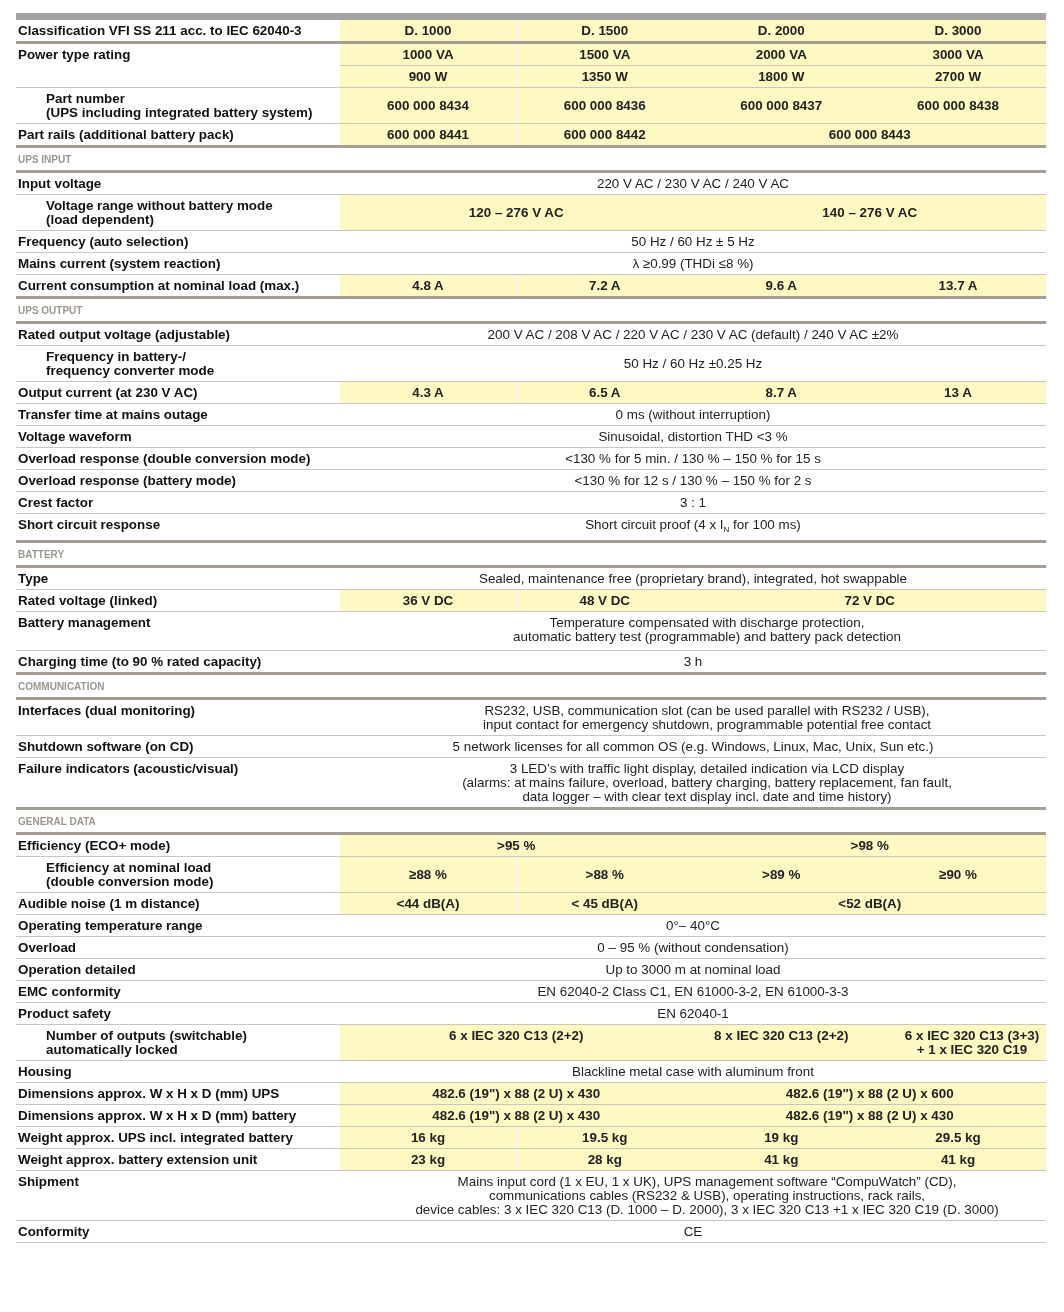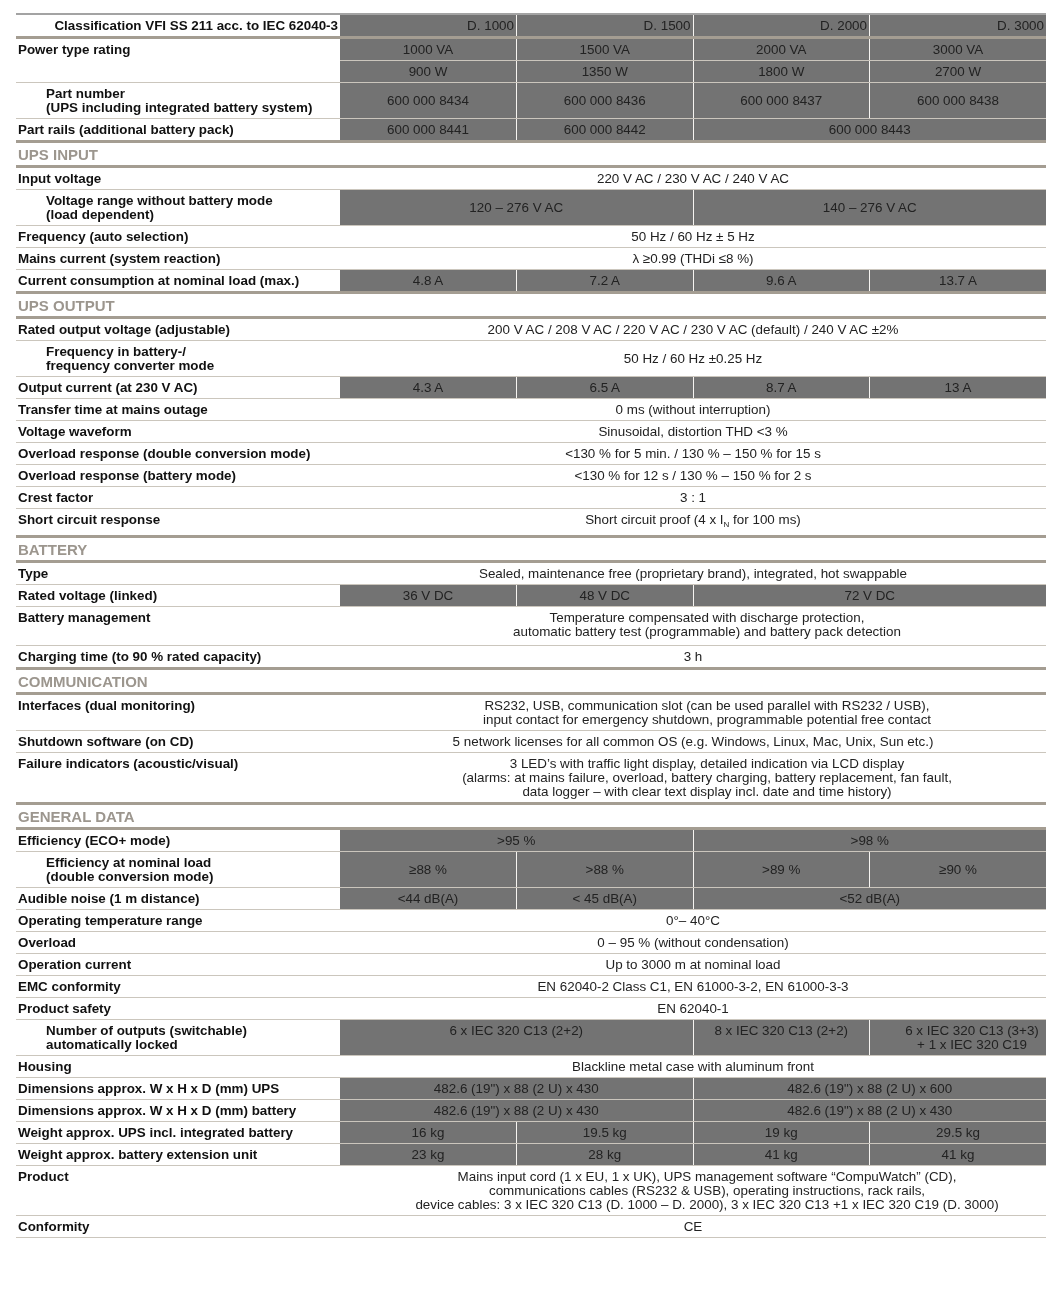--- a/index.html
+++ b/index.html
@@ -3,25 +3,25 @@
 <meta charset="utf-8">
 <style>
   html, body { margin: 0; padding: 0; background: #ffffff; }
   body { width: 1064px; height: 1312px; overflow: hidden; font-family: "Liberation Sans", sans-serif; color: #1a1a1a; }
   table.spec { position: absolute; left: 16px; top: 13px; width: 1030px; border-collapse: collapse; table-layout: fixed; font-size: 13.4px; }
   table.spec col.lab { width: 324px; }
   table.spec col.c { width: 176.5px; }
   table.spec td { padding: 0 2px; vertical-align: middle; line-height: 14px; border-bottom: 1.5px solid #cbc6bd; }
   table.spec td.label { font-weight: bold; text-align: left; vertical-align: top; padding-top: 4px; padding-bottom: 3px; background: #ffffff; color: #111; }
   table.spec td.val { text-align: center; padding-top: 4px; padding-bottom: 3px; color: #222; }
-  table.spec td.val.shaded { background: #737373; }
+  table.spec td.val.shaded { background: #fef9c3; font-weight: bold; }
   table.spec td.val.split { border-left: 1px solid #f6f4f1; }
   table.spec tr.thick td { border-bottom: 3px solid #a49d92; }
-  table.spec tr.first td { border-top: 2px solid #a3a3a3; text-align: right; }
-  table.spec tr.section td { color: #9c968e; font-weight: bold; font-size: 15px; padding-top: 5px; padding-bottom: 3px; border-bottom: 3px solid #a49d92; }
+  table.spec tr.first td { border-top: 7px solid #a3a3a3; }
+  table.spec tr.section td { color: #9c968e; font-weight: bold; font-size: 10px; padding-top: 5px; padding-bottom: 3px; border-bottom: 3px solid #a49d92; }
   sub { font-size: 8px; vertical-align: -3px; }
   .lbl-line { display: block; padding-left: 28px; }
 </style>
 </head>
 <body>
 
 <table class="spec">
   <colgroup>
       <col class="lab">
       <col class="c">
@@ -222,21 +222,21 @@
     </tr>
     <tr>
       <td class="label">Operating temperature range</td>
       <td class="val" colspan="4">0°– 40°C</td>
     </tr>
     <tr>
       <td class="label">Overload</td>
       <td class="val" colspan="4">0 – 95 % (without condensation)</td>
     </tr>
     <tr>
-      <td class="label">Operation current</td>
+      <td class="label">Operation detailed</td>
       <td class="val" colspan="4">Up to 3000 m at nominal load</td>
     </tr>
     <tr>
       <td class="label">EMC conformity</td>
       <td class="val" colspan="4">EN 62040-2 Class C1, EN 61000-3-2, EN 61000-3-3</td>
     </tr>
     <tr>
       <td class="label">Product safety</td>
       <td class="val" colspan="4">EN 62040-1</td>
     </tr>
@@ -274,21 +274,21 @@
       <td class="val shaded split">29.5 kg</td>
     </tr>
     <tr>
       <td class="label">Weight approx. battery extension unit</td>
       <td class="val shaded">23 kg</td>
       <td class="val shaded split">28 kg</td>
       <td class="val shaded split">41 kg</td>
       <td class="val shaded split">41 kg</td>
     </tr>
     <tr>
-      <td class="label">Product</td>
+      <td class="label">Shipment</td>
       <td class="val" colspan="4" style="vertical-align:top;margin-top:36px;">
         <span class="lbl-line">Mains input cord (1 x EU, 1 x UK), UPS management software “CompuWatch” (CD),</span>
         <span class="lbl-line">communications cables (RS232 &amp; USB), operating instructions, rack rails,</span>
         <span class="lbl-line">device cables: 3 x IEC 320 C13 (D. 1000 – D. 2000), 3 x IEC 320 C13 +1 x IEC 320 C19 (D. 3000)</span>
       </td>
     </tr>
     <tr>
       <td class="label">Conformity</td>
       <td class="val" colspan="4">CE</td>
     </tr>

